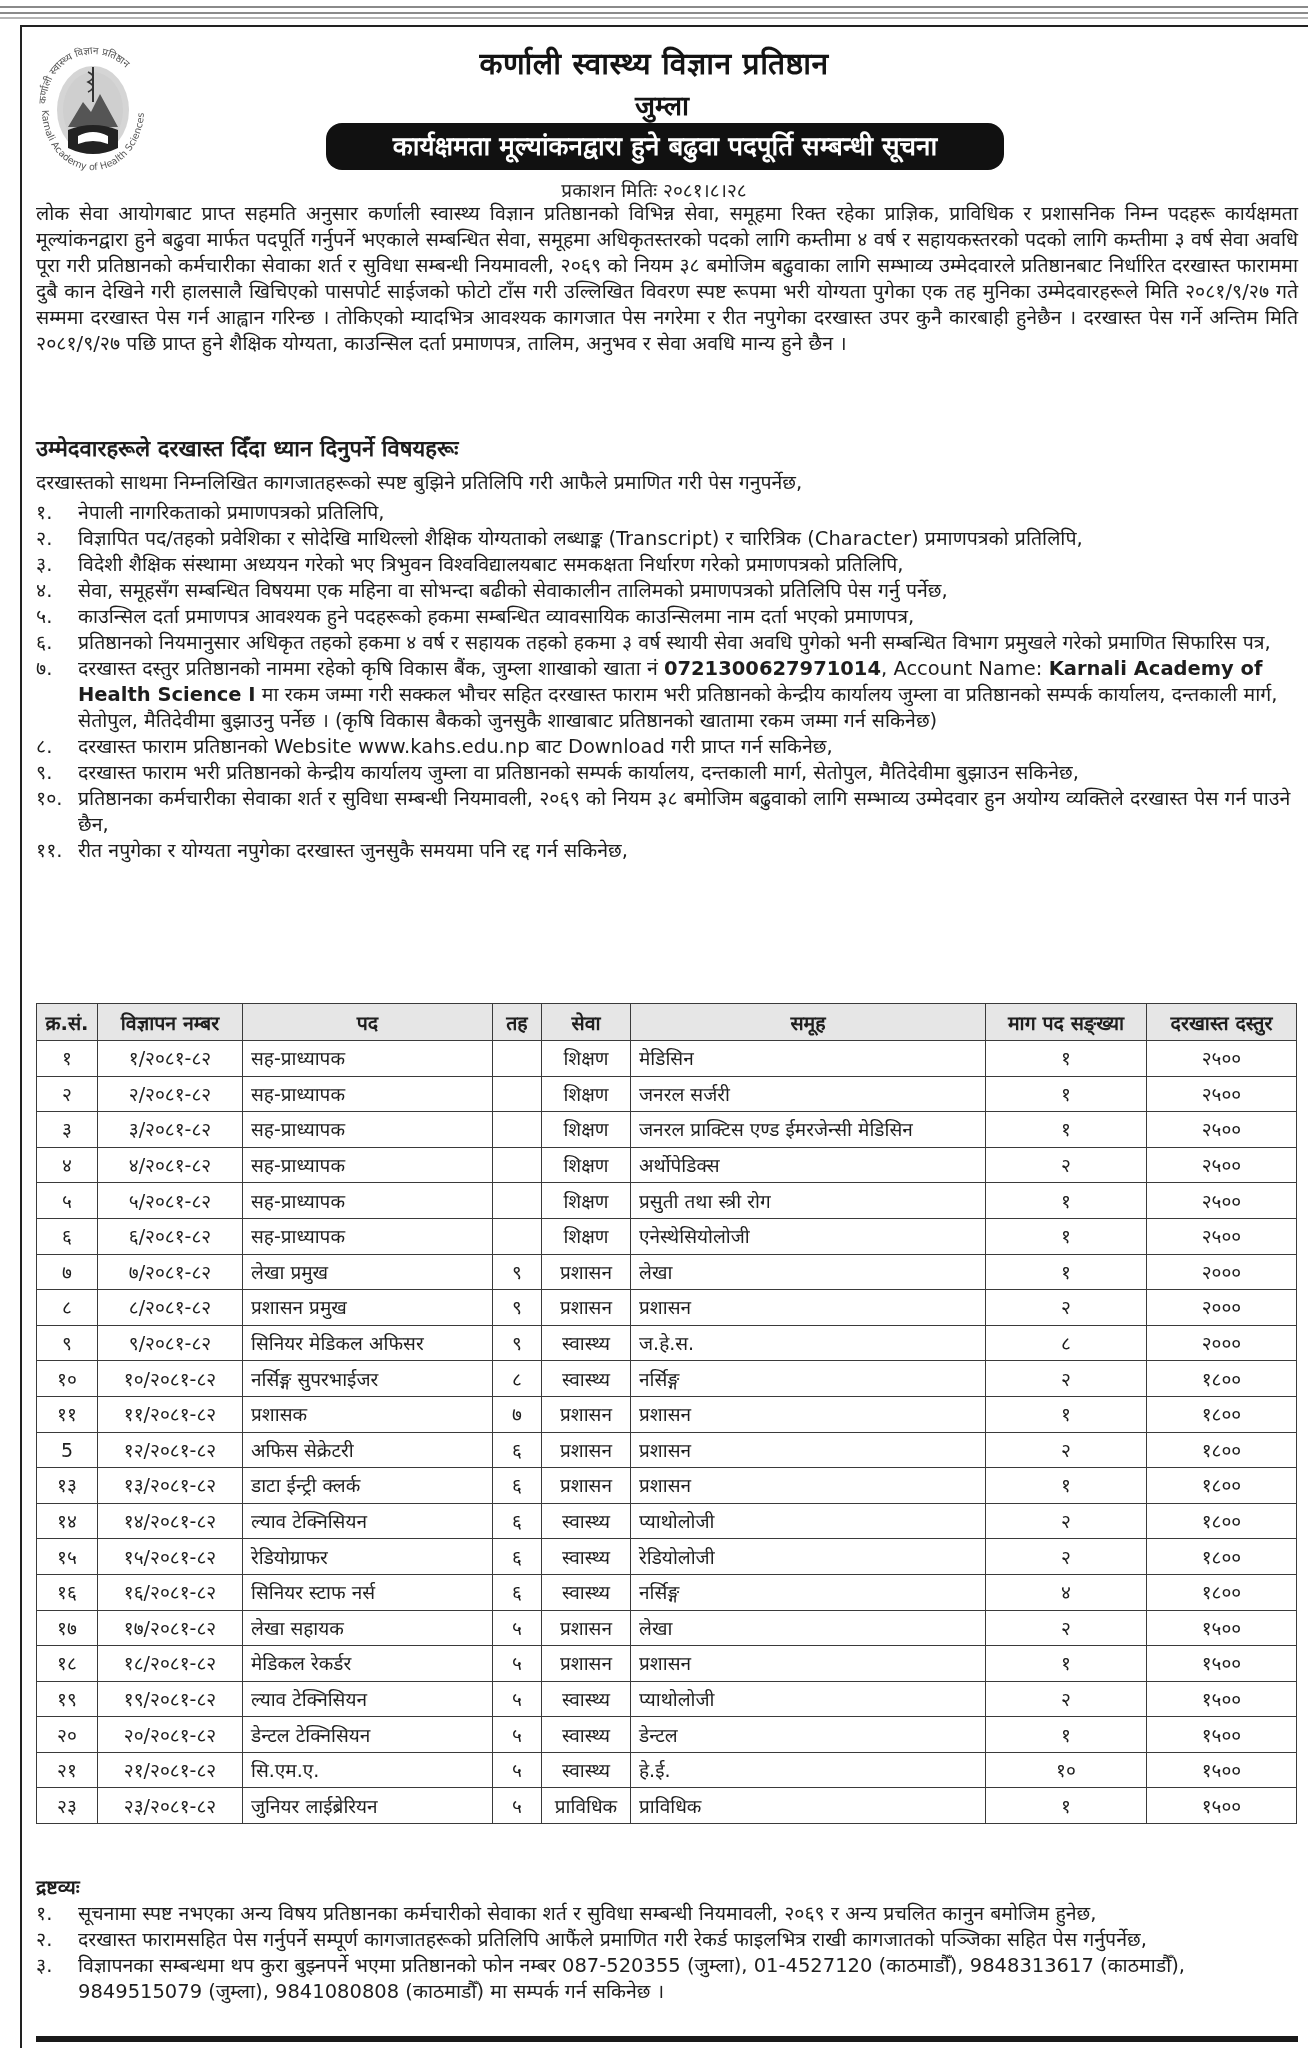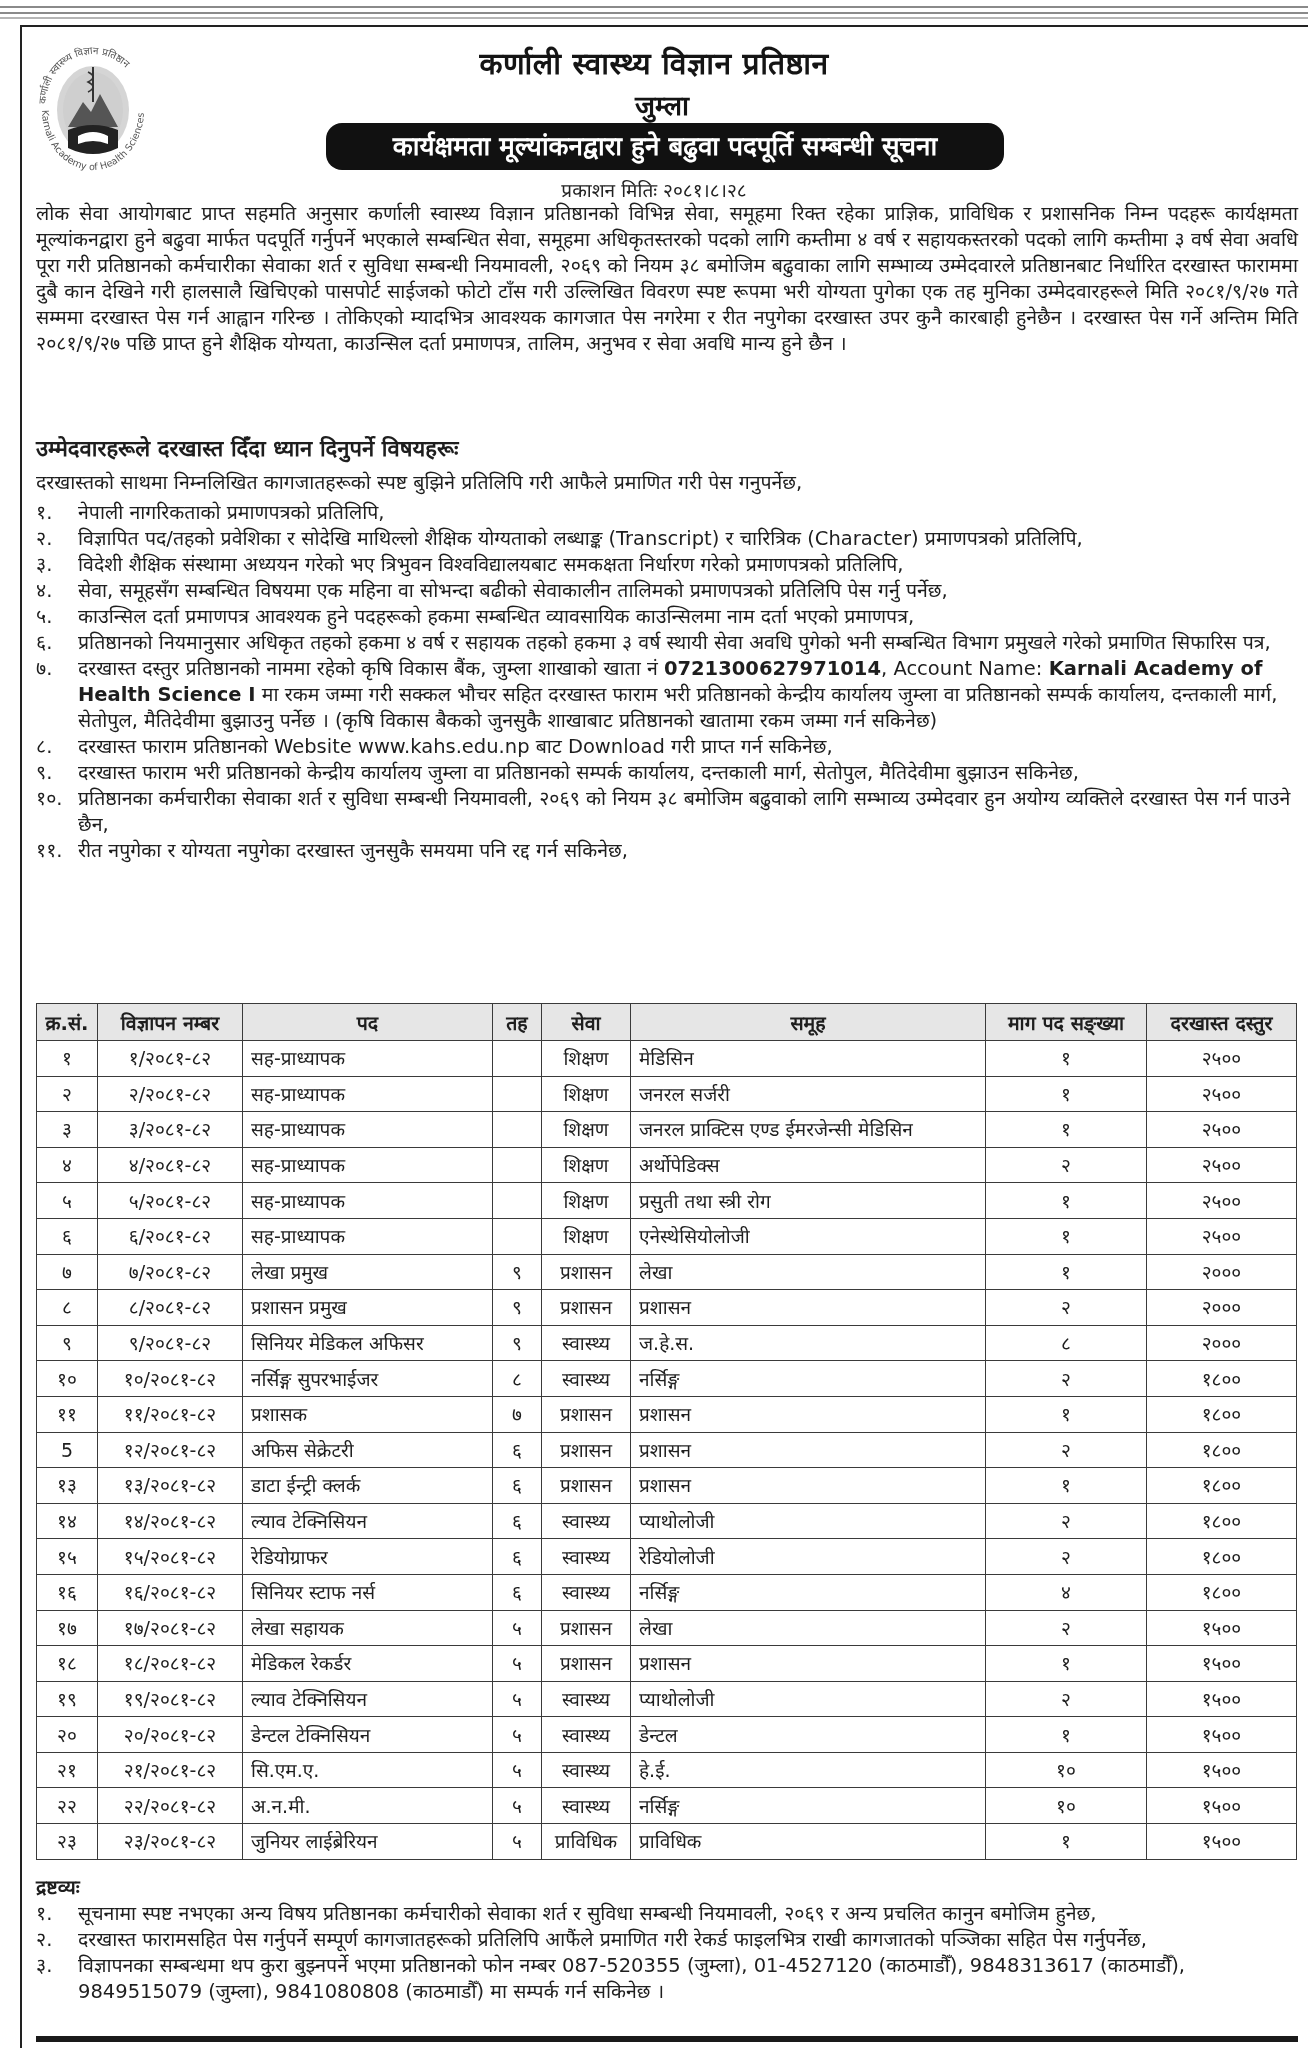--- a/index.html
+++ b/index.html
@@ -357,30 +357,20 @@
         <td class="c">२१</td>
         <td class="c">२१/२०८१-८२</td>
         <td class="l">सि.एम.ए.</td>
         <td class="c">५</td>
         <td class="c">स्वास्थ्य</td>
         <td class="l">हे.ई.</td>
         <td class="c">१०</td>
         <td class="c">१५००</td>
       </tr>
       <tr>
-        <td class="c">२२</td>
-        <td class="c">२२/२०८१-८२</td>
-        <td class="l">अ.न.मी.</td>
-        <td class="c">५</td>
-        <td class="c">स्वास्थ्य</td>
-        <td class="l">नर्सिङ्ग</td>
-        <td class="c">१०</td>
-        <td class="c">१५००</td>
-      </tr>
-      <tr>
         <td class="c">२३</td>
         <td class="c">२३/२०८१-८२</td>
         <td class="l">जुनियर लाईब्रेरियन</td>
         <td class="c">५</td>
         <td class="c">प्राविधिक</td>
         <td class="l">प्राविधिक</td>
         <td class="c">१</td>
         <td class="c">१५००</td>
       </tr>
     </tbody>

